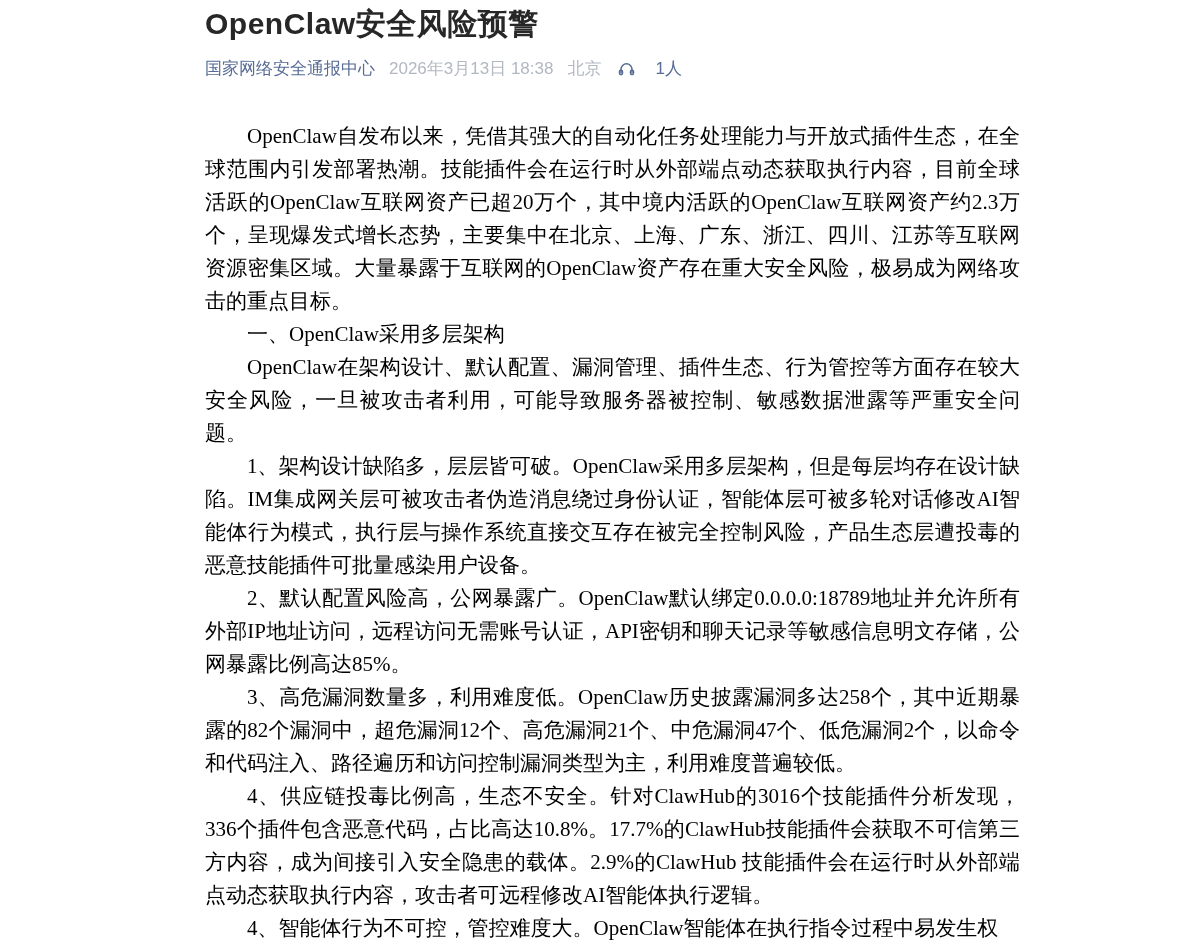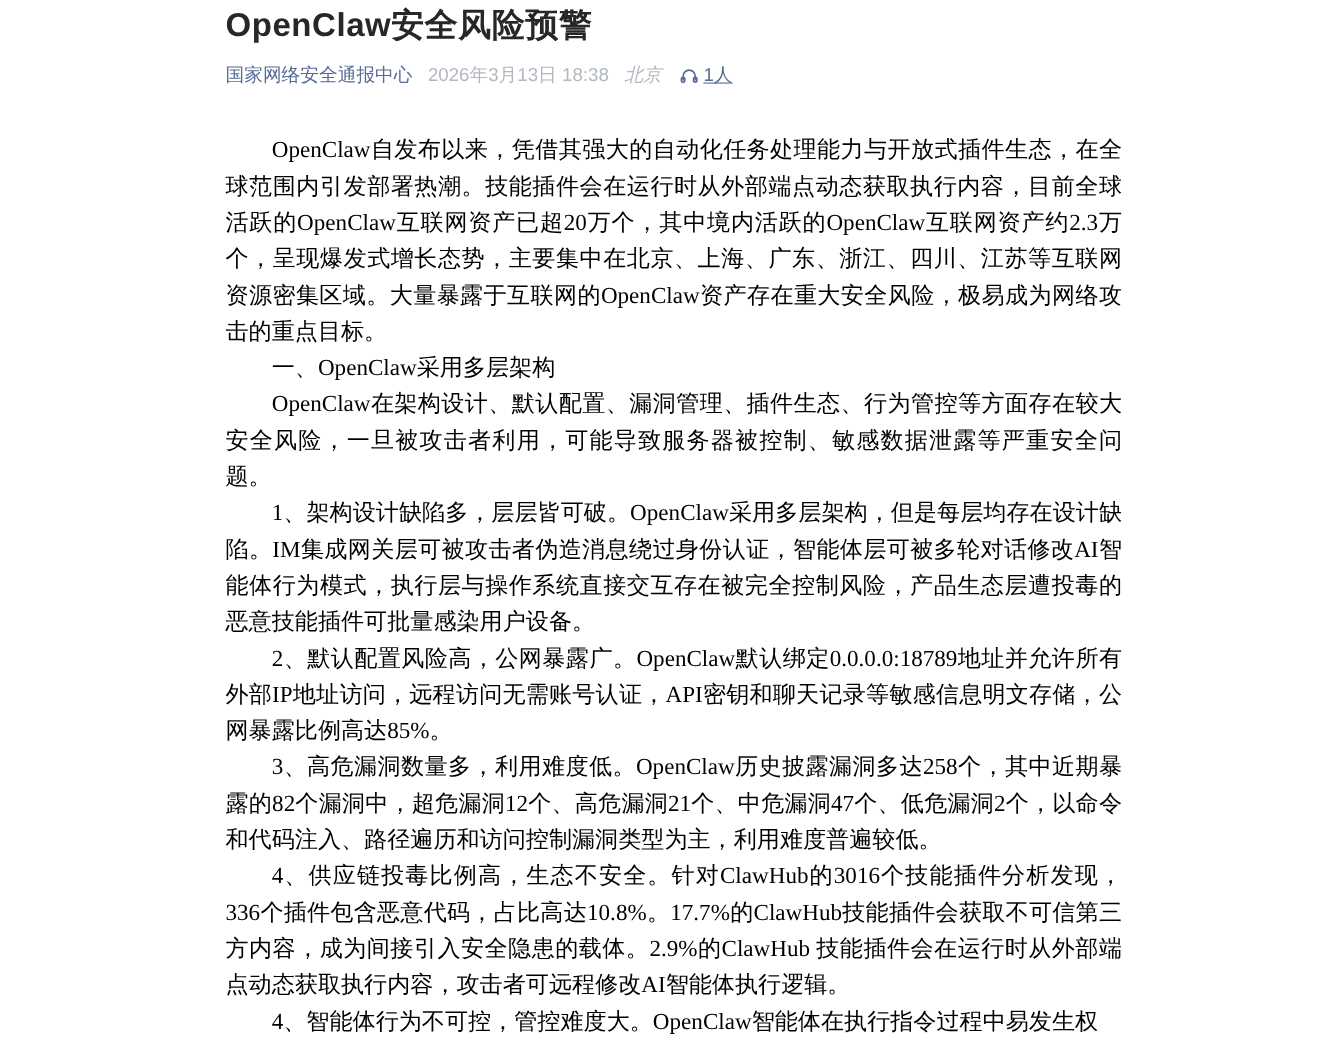--- a/index.html
+++ b/index.html
@@ -37,28 +37,27 @@
     display:flex;
     align-items:flex-start;
   }
   .account-name{
     color:var(--link-blue);
     text-decoration:none;
     cursor:pointer;
     margin-right:14px;
   }
   .meta-datetime{margin-right:14px;}
-  .meta-location{margin-right:16px;font-style:italic;}
+  .meta-location{margin-right:16px;}
   .listeners{
     color:var(--link-blue);
     display:inline-flex;
     align-items:center;
-    gap:3px;
+    gap:19px;
     cursor:pointer;
-    text-decoration:underline;
   }
   .headset-icon{display:inline-block;vertical-align:middle;}
   .article-body{
     margin-top:40px;
   }
   .article-body p{
     margin:0;
     font-size:21px;
     line-height:33px;
     color:var(--body-color);

